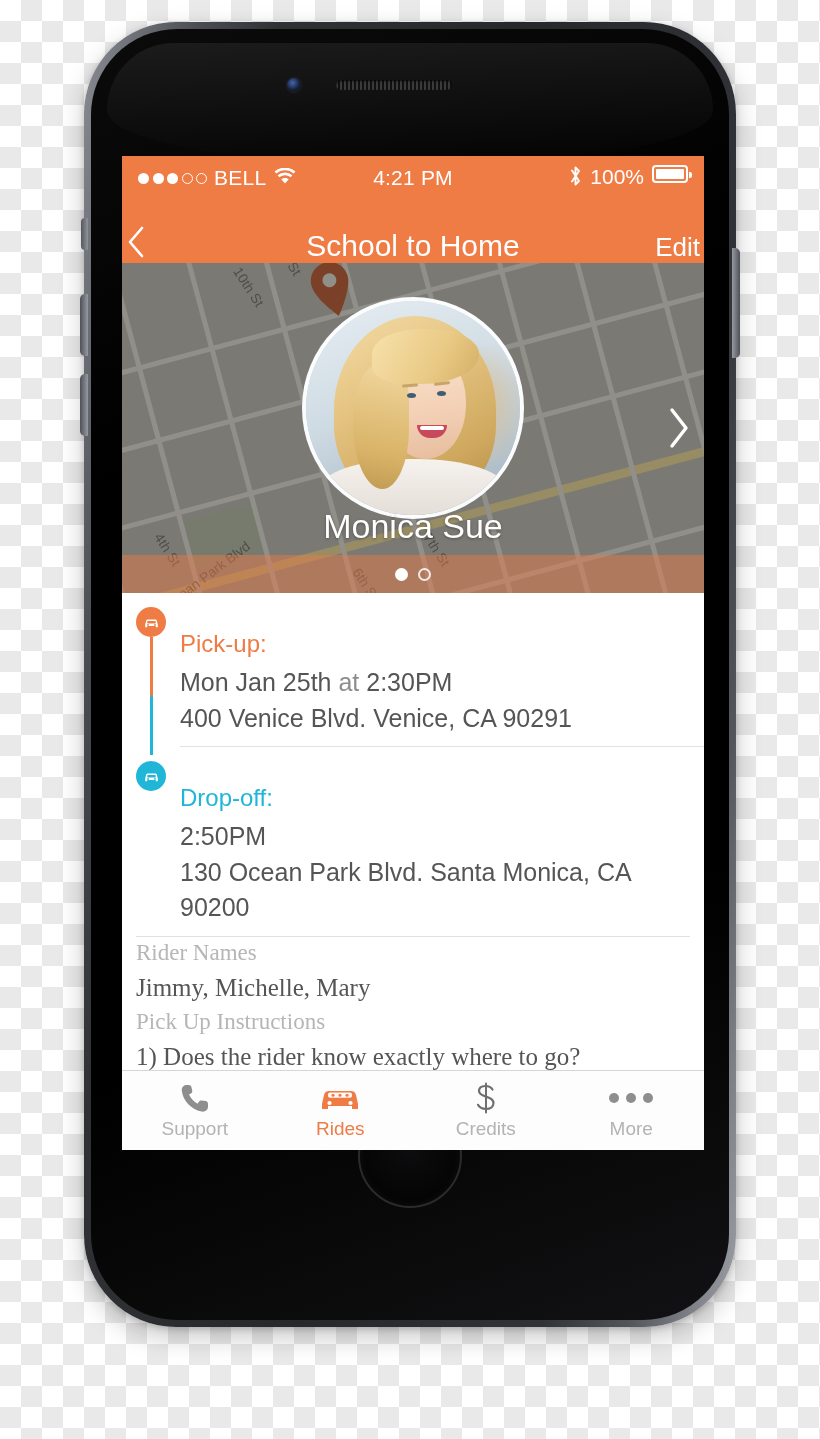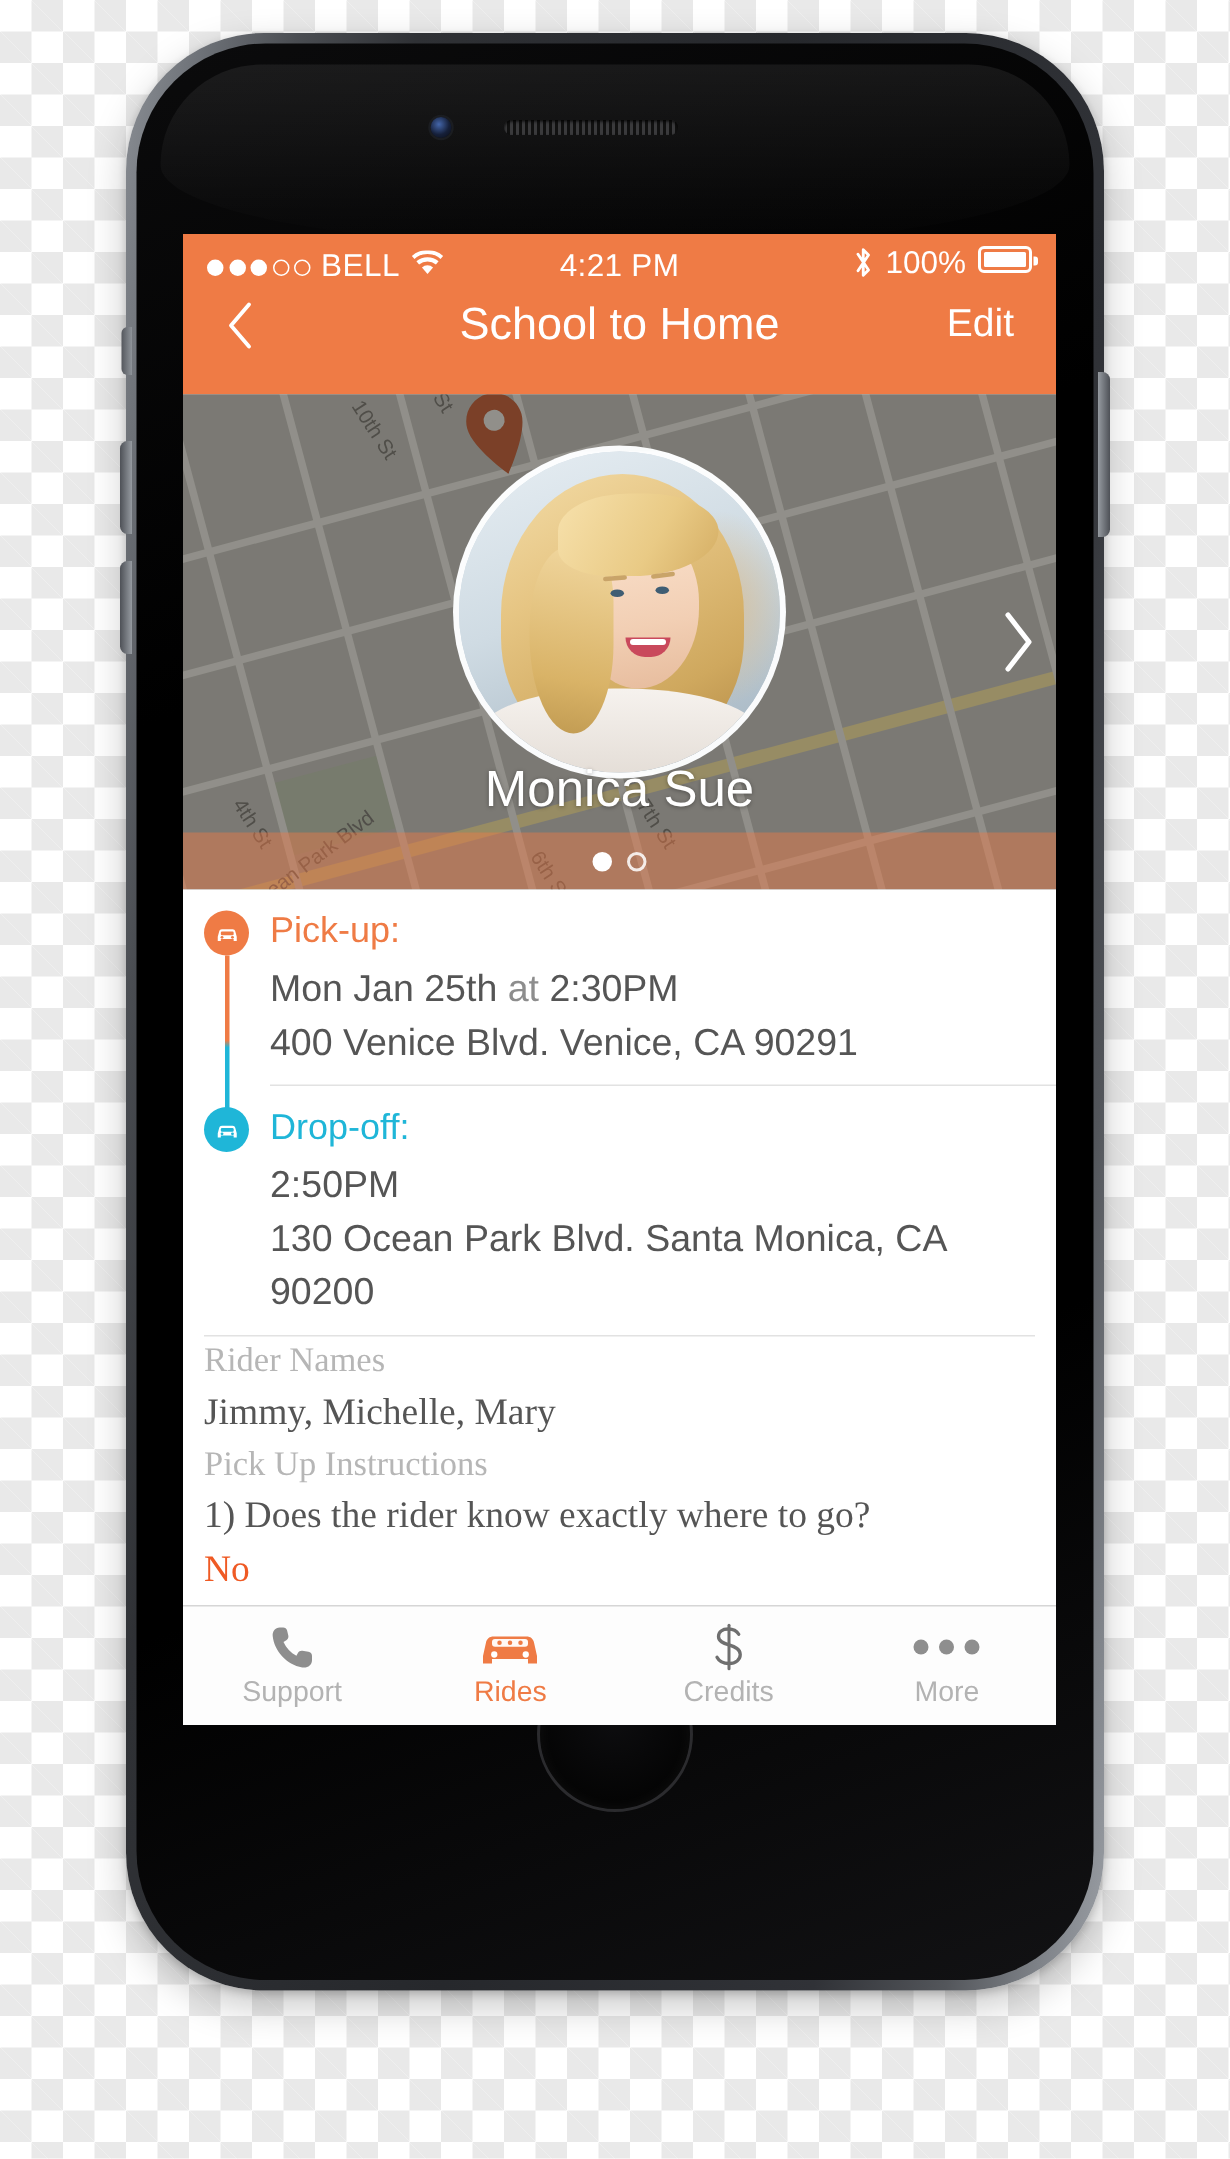--- a/index.html
+++ b/index.html
@@ -81,21 +81,21 @@
   #status-right { flex:1; display:flex; justify-content:flex-end; gap:8px; }
   #battery-percent { font-size:21px; }
   .battery { width:36px; height:18px; border:2px solid #fff; border-radius:4px; position:relative; padding:2px; }
   .battery::after { content:""; position:absolute; right:-6px; top:5px; width:3px; height:6px;
      background:#fff; border-radius:0 2px 2px 0; }
   .battery > i { display:block; height:100%; background:#fff; border-radius:1px; }
 
   
   #nav-bar {
     height:63px; background:#ef7b45; color:#fff;
-    display:flex; align-items:flex-start; padding:0 28px; position:relative;
+    display:flex; align-items:flex-end; padding:0 4px; position:relative;
   }
   #back-button { width:44px; display:flex; align-items:center; cursor:pointer; }
   #nav-title { position:absolute; left:0; right:0; text-align:center; font-size:30px; font-weight:400; }
   #edit-button { margin-left:auto; font-size:26px; z-index:2; cursor:pointer; }
 
   
   #hero { position:relative; height:330px; overflow:hidden; background:#8a8a86; }
   #map-canvas { position:absolute; inset:-60px; transform:rotate(-15deg) scale(1.25); }
   .map-bg { position:absolute; inset:0; background:#a9a8a2; }
   .ocean { position:absolute; left:-180px; top:300px; width:420px; height:420px;
@@ -162,21 +162,21 @@
   
   #trip-details { position:relative; padding:0 0 0 0; background:#fff; }
   .leg { position:relative; padding:14px 18px 10px 58px; }
   .leg-icon { position:absolute; left:14px; top:14px; width:30px; height:30px; border-radius:50%;
      display:flex; align-items:center; justify-content:center; z-index:2; }
   .leg-icon svg { width:19px; height:19px; display:block; }
   .leg-icon.pickup { background:#ef7b45; }
   .leg-icon.dropoff { background:#1fb6d8; }
   #timeline-line { position:absolute; left:28px; top:44px; width:3px; height:118px;
      background:linear-gradient(180deg,#ef7b45 0%,#ef7b45 48%,#1fb6d8 52%,#1fb6d8 100%); z-index:1; }
-  .leg-title { font-size:24px; margin-bottom:7px; }
+  .leg-title { font-size:24px; margin-bottom:7px;margin-top:23px; }
   .leg-title.pickup { color:#ef7b45; }
   .leg-title.dropoff { color:#1fb6d8; }
   .leg-line { font-size:25px; color:#555; line-height:1.42; }
   .leg-line .muted { color:#8d8d8d; }
   .hr { height:1px; background:#e2e2e2; margin-left:58px; }
   .hr.full { margin-left:14px; margin-right:14px; }
 
   .field { padding:3px 18px 0 14px;font-family:Liberation Serif, serif; }
   .field-label { font-size:23px; color:#b6b6b6; margin-bottom:4px; }
   .field-value { font-size:25px; color:#555; line-height:1.45; }

